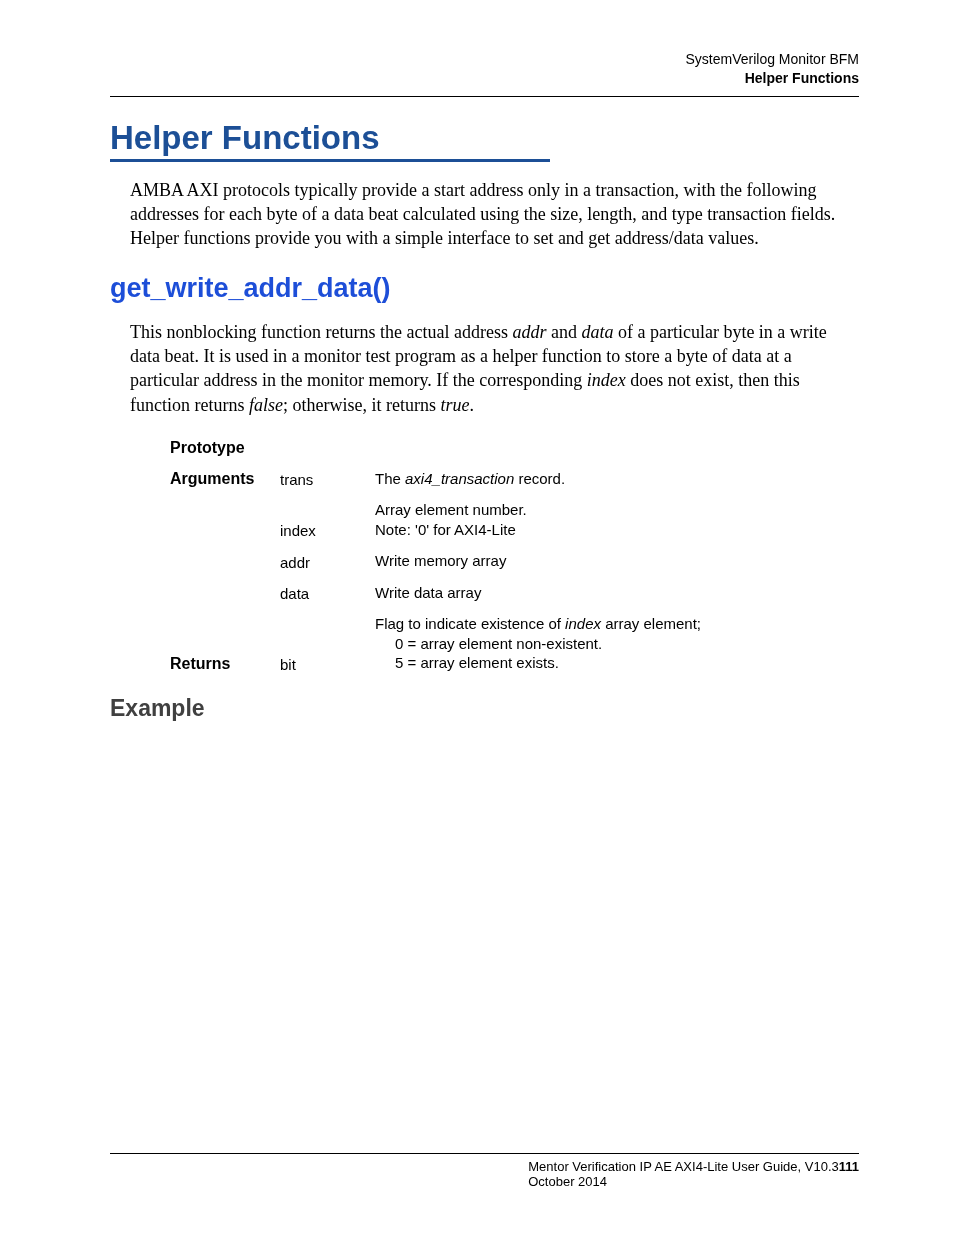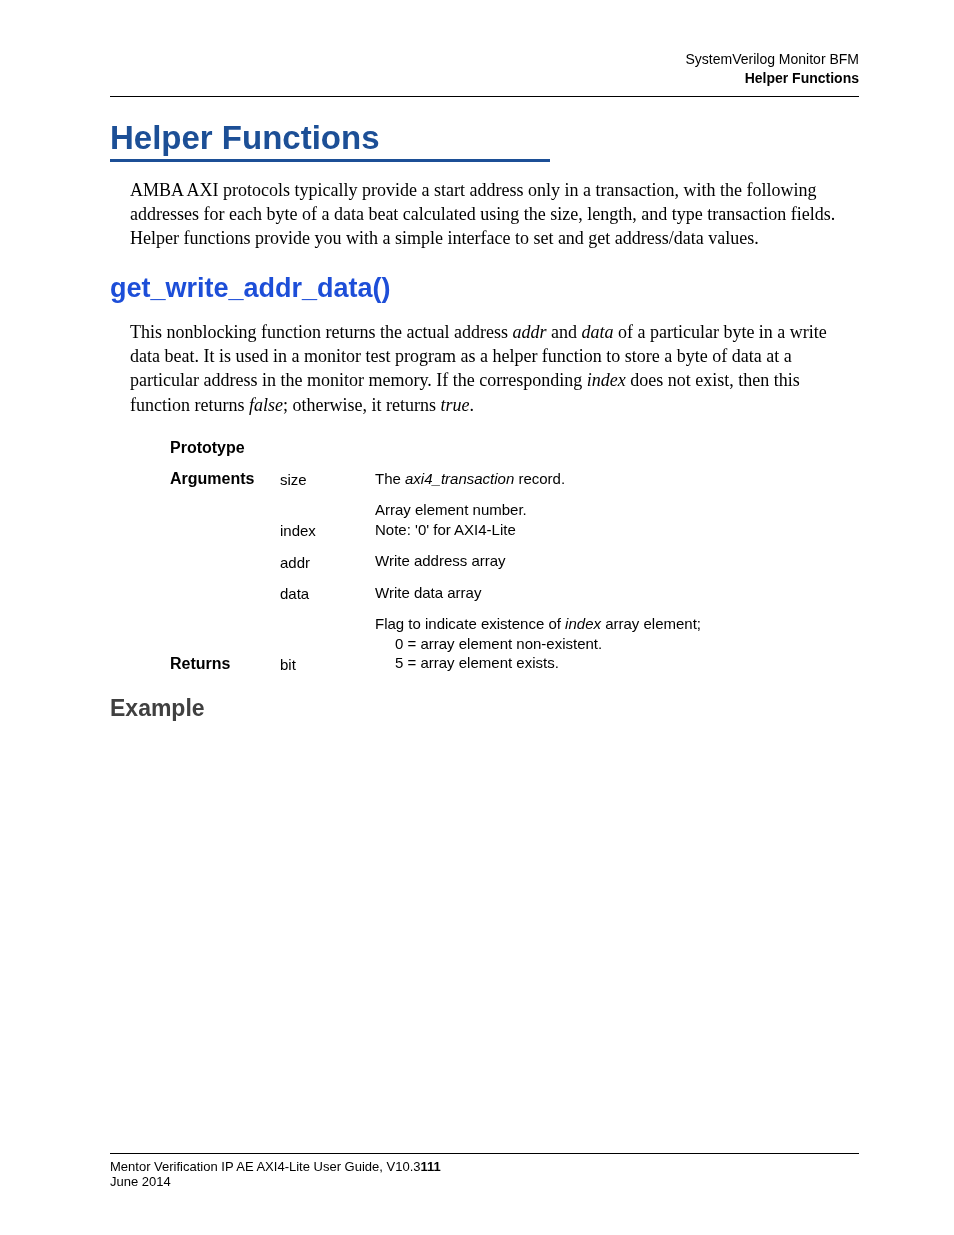--- a/index.html
+++ b/index.html
@@ -119,21 +119,21 @@
     font-family: Arial, Helvetica, sans-serif;
     font-size: 13px;
   }
   .footer-hr {
     border: none;
     border-top: 1px solid #000;
     margin-bottom: 5px;
   }
   .footer-row {
     display: flex;
-    justify-content: flex-start;
+    justify-content: flex-end;
   }
   .footer-page { font-weight: bold; }
   .italic { font-style: italic; }
 </style>
 </head>
 <body>
 
 <div class="page">
 
   <div class="header-right">
@@ -153,39 +153,39 @@
   </div>
 
   <div class="table-area">
 
     <div class="row">
       <div class="col-label">Prototype</div>
     </div>
 
     <div class="row">
       <div class="col-label">Arguments</div>
-      <div class="col-mid">size</div>
+      <div class="col-mid">trans</div>
       <div class="col-desc">
         <span>The </span><span class="italic">axi4_transaction</span><span> record.</span>
       </div>
     </div>
 
     <div class="row">
       <div class="col-label"></div>
       <div class="col-mid">index</div>
       <div class="col-desc">
         <div>Array element number.</div>
         <div>Note: '0' for AXI4-Lite</div>
       </div>
     </div>
 
     <div class="row">
       <div class="col-label"></div>
       <div class="col-mid">addr</div>
-      <div class="col-desc">Write address array</div>
+      <div class="col-desc">Write memory array</div>
     </div>
 
     <div class="row">
       <div class="col-label"></div>
       <div class="col-mid">data</div>
       <div class="col-desc">Write data array</div>
     </div>
 
     <div class="row">
       <div class="col-label">Returns</div>
@@ -201,19 +201,19 @@
 
   </div>
 
   <h3 class="example">Example</h3>
 
   <div class="footer">
     <hr class="footer-hr">
     <div class="footer-row">
       <div>
         <div>Mentor Verification IP AE AXI4-Lite User Guide, V10.3</div>
-        <div>June 2014</div>
+        <div>October 2014</div>
       </div>
       <div class="footer-page">111</div>
     </div>
   </div>
 
 </div>
 
 </body></html>

